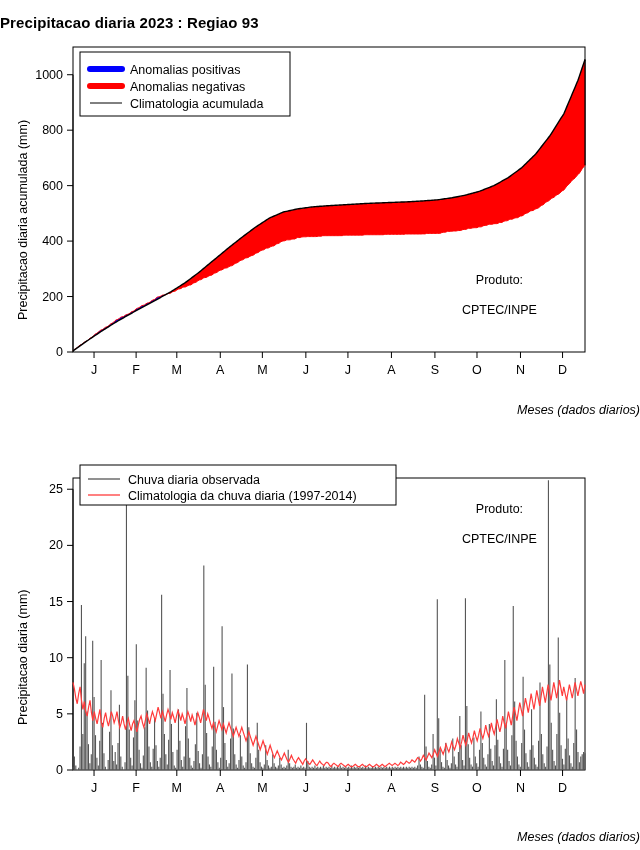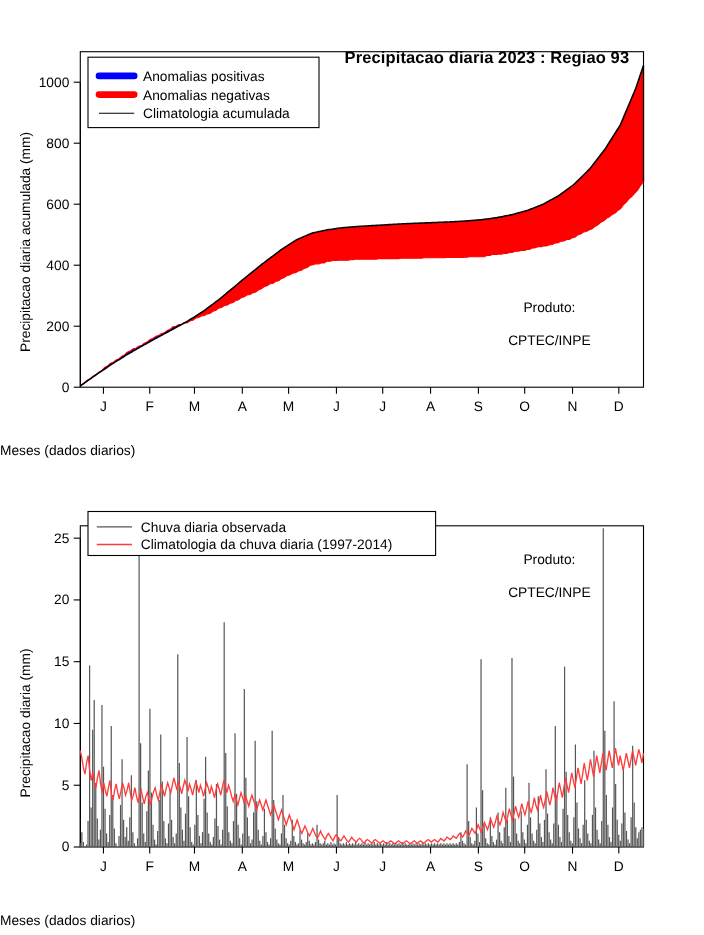--- a/index.html
+++ b/index.html
@@ -1,33 +1,33 @@
 <!DOCTYPE html>
 <html><head>
 <meta charset="utf-8">
 <style>
   html,body{margin:0;padding:0;background:#ffffff;}
   body{width:640px;height:850px;font-family:"Liberation Sans",sans-serif;color:#000;overflow:hidden;}
   .page{position:relative;width:640px;height:850px;}
   .chart-title{
-    position:absolute;left:0;top:14px;width:572px;text-align:right;
-    font-size:15px;font-weight:bold;letter-spacing:.1px;margin-top:30px;
+    position:absolute;left:0;top:14px;width:572px;text-align:left;
+    font-size:15px;font-weight:bold;letter-spacing:.1px;
   }
   .panel{position:absolute;}
   #panel-top{left:0;top:40px;width:640px;height:380px;}
   #panel-bottom{left:0;top:460px;width:640px;height:390px;}
   .plot-svg{display:block;}
   .ylabel{
     position:absolute;font-size:12.5px;white-space:nowrap;
     transform-origin:0 0;transform:rotate(-90deg);
   }
   #ylabel-top{left:16px;top:320px;}
   #ylabel-bottom{left:16px;top:725px;}
   .xlabel{
-    position:absolute;width:640px;text-align:left;font-size:12.5px;
+    position:absolute;width:640px;text-align:right;font-size:12.5px;font-style:italic;
   }
   #xlabel-top{left:0;top:403px;}
   #xlabel-bottom{left:0;top:830px;}
   .produto{
     position:absolute;font-size:12.5px;text-align:center;line-height:15px;white-space:pre;
   }
   #produto-top{left:390px;top:258px;width:205px;}
   #produto-bottom{left:390px;top:487px;width:205px;}
   svg text{font-family:"Liberation Sans",sans-serif;}
 </style>

